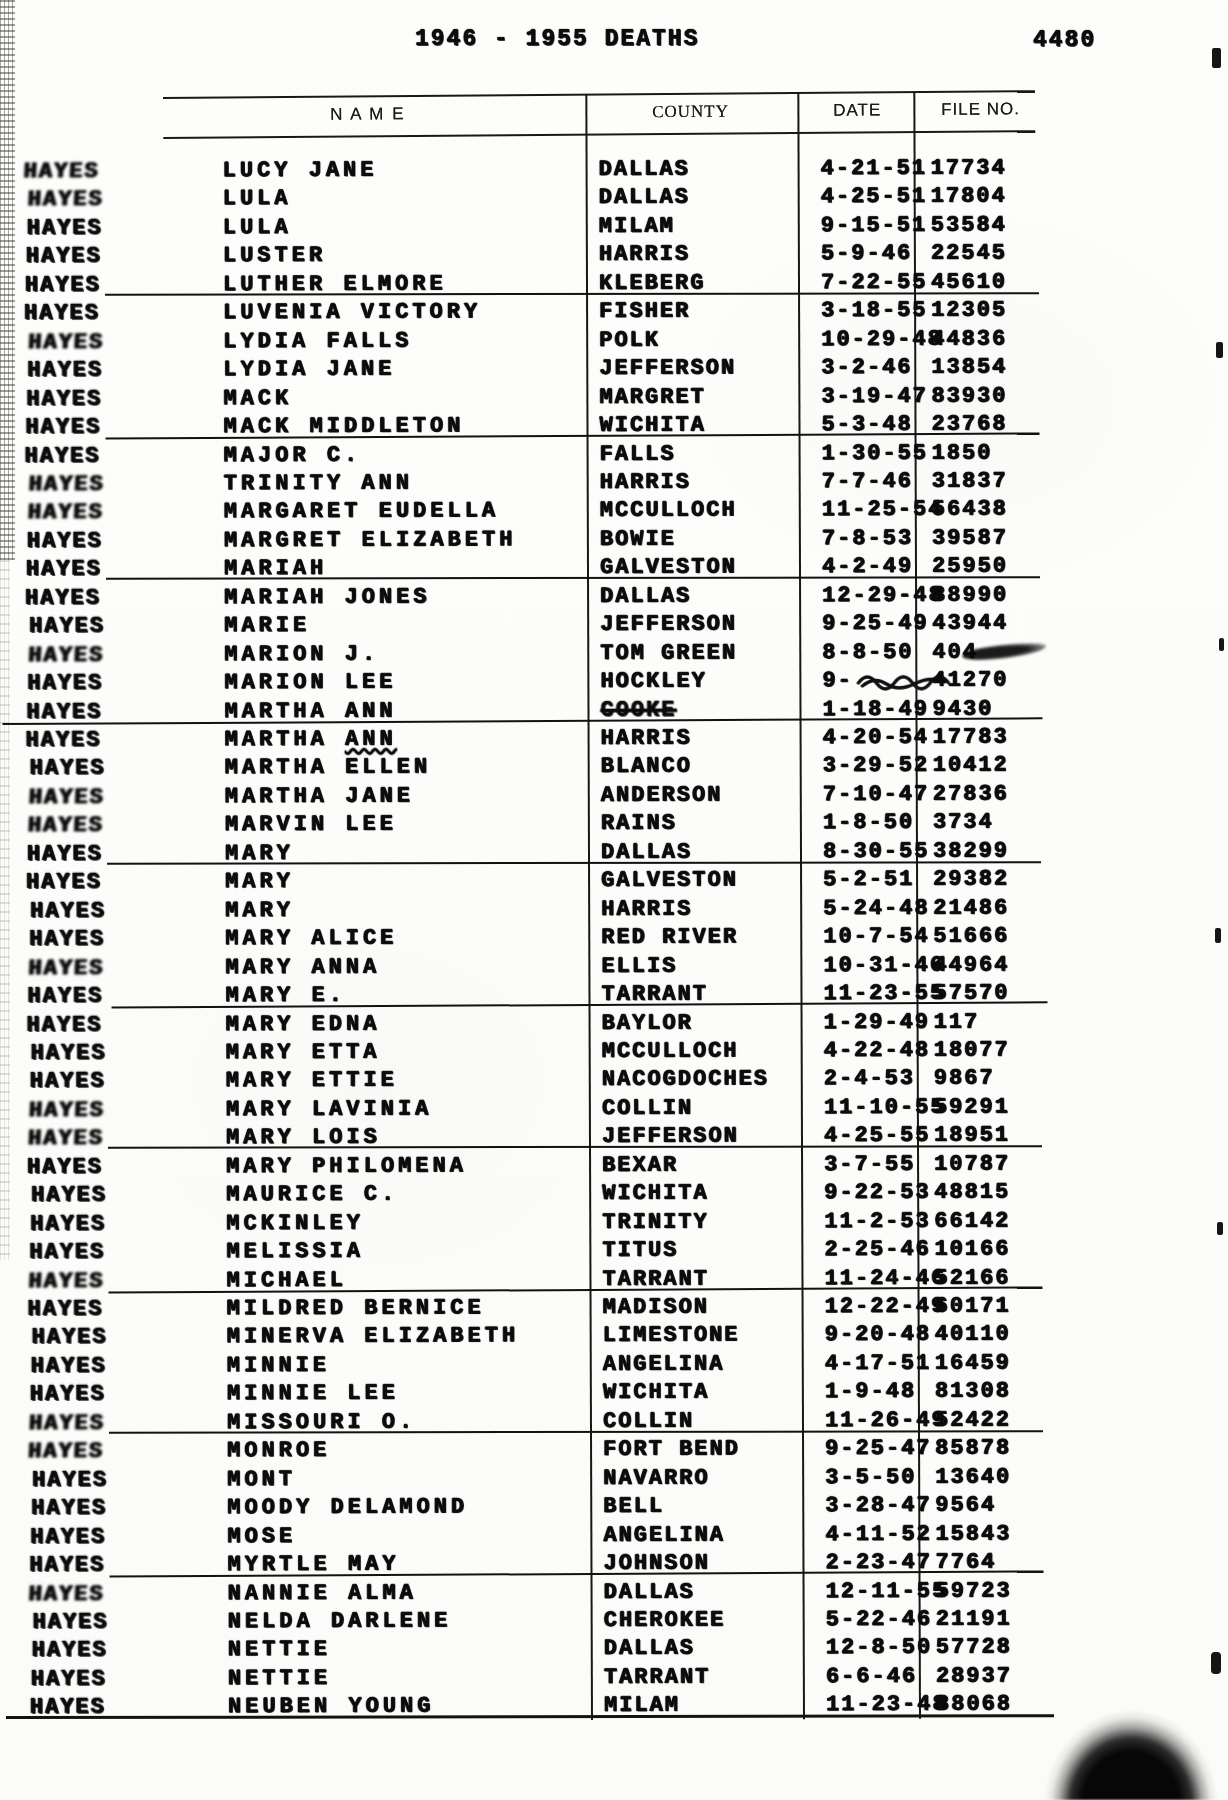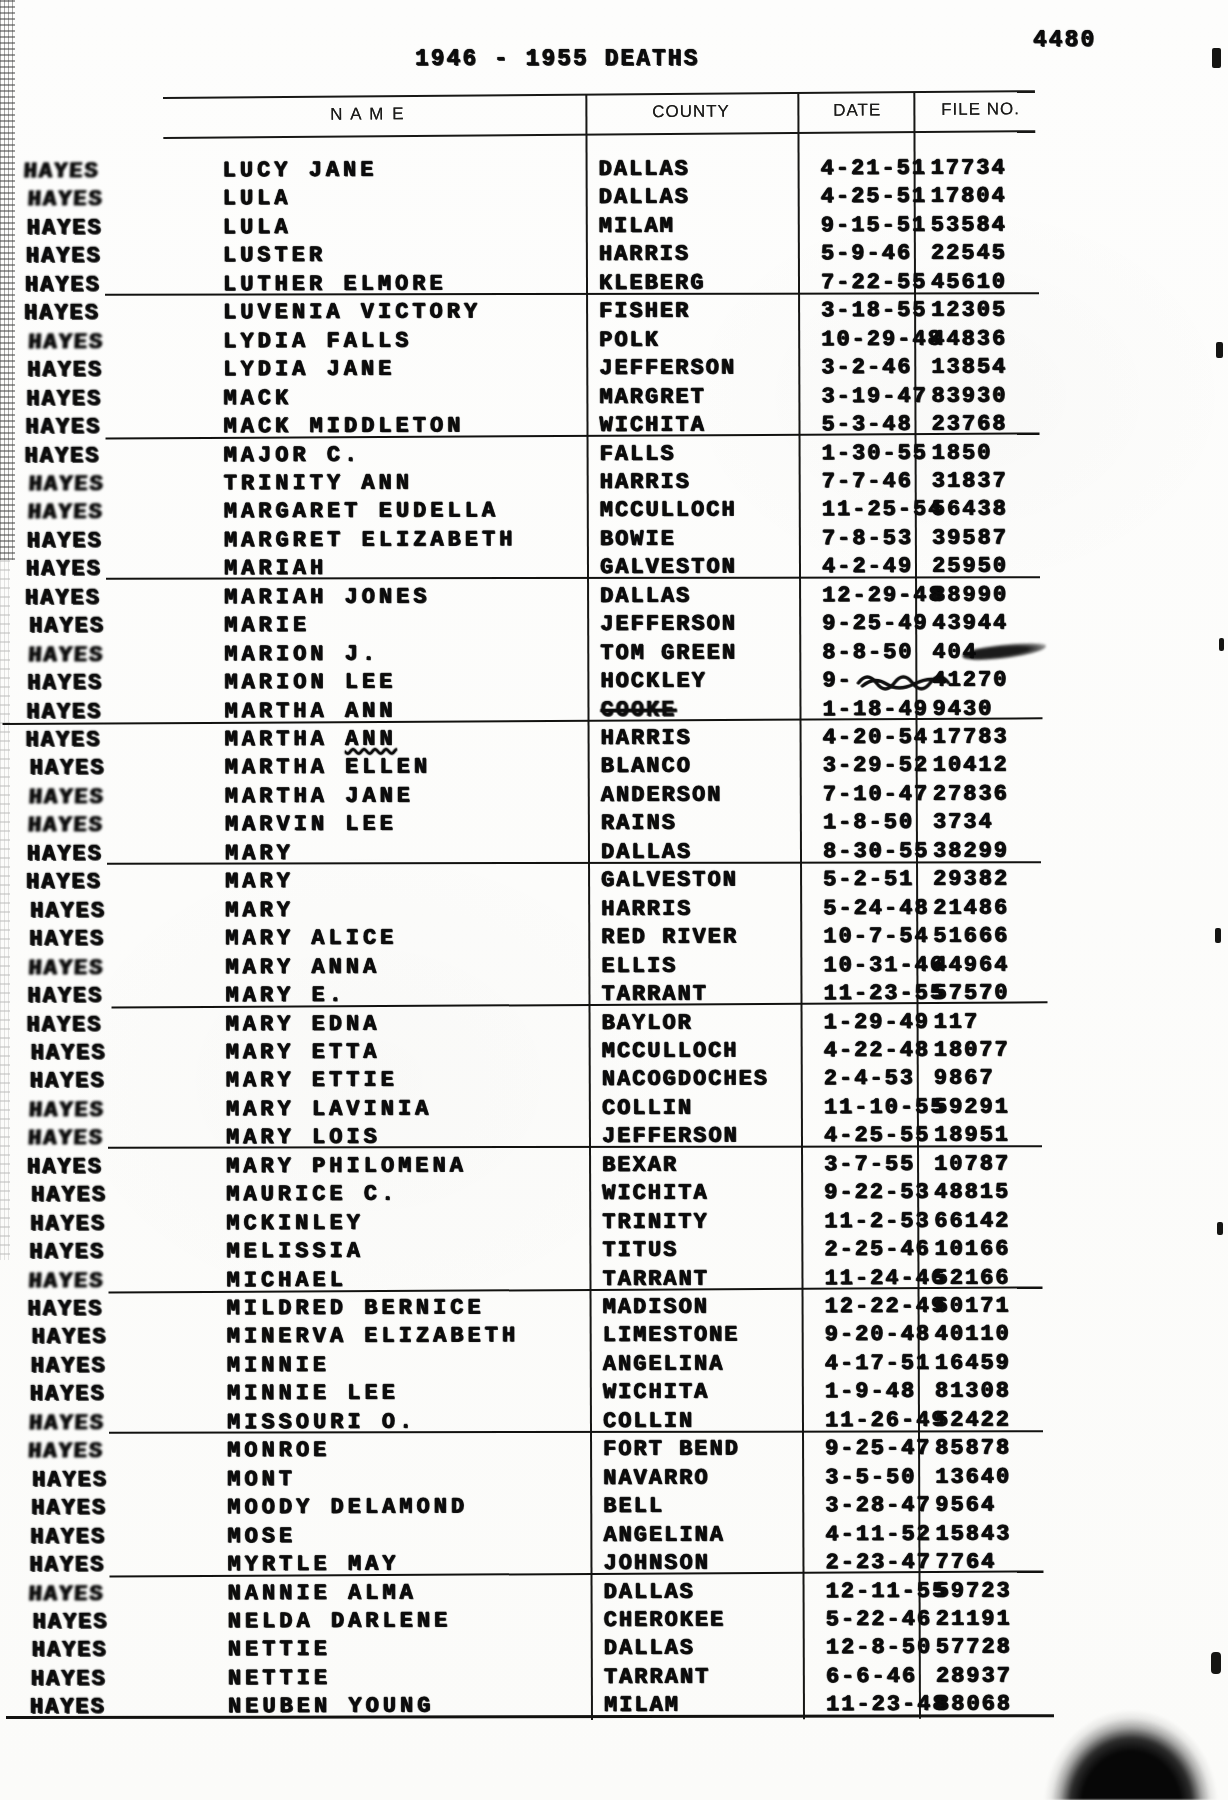--- a/index.html
+++ b/index.html
@@ -6,33 +6,33 @@
   .page{position:relative;width:1228px;height:1800px;margin:0 auto;overflow:hidden;
     background:
       radial-gradient(ellipse 420px 300px at 78% 22%, rgba(0,0,0,0.015), transparent 70%),
       radial-gradient(ellipse 500px 380px at 30% 60%, rgba(0,0,0,0.012), transparent 70%),
       linear-gradient(180deg,#fdfdfc,#fbfbf9);
     font-family:"Liberation Mono","DejaVu Sans Mono",monospace;}
   
   .tw{color:#0c0c0c;font-weight:700;
     text-shadow:0.8px 0.6px 0 rgba(10,10,10,.8),-0.6px 0.3px 0 rgba(10,10,10,.6),
                 0.3px -0.5px 0 rgba(10,10,10,.5),0 0 1.2px rgba(0,0,0,.95);}
-  .title{position:absolute;left:415px;top:26px;font-size:23px;letter-spacing:2px;white-space:pre;margin-top:20px;}
+  .title{position:absolute;left:415px;top:26px;font-size:23px;letter-spacing:2px;white-space:pre;}
   .pagenum{position:absolute;left:1033px;top:27px;font-size:23px;letter-spacing:2px;filter:blur(.3px);}
   
   .hdrwrap{position:absolute;left:0;top:0;width:1228px;height:160px;
     transform:rotate(-0.45deg);transform-origin:163px 100px;}
   .rule{position:absolute;background:#181816;height:2px;}
   .hrule1{left:163px;top:97px;width:872px;}
   .hrule2{left:163px;top:137px;width:872px;height:2px;}
   .collab{position:absolute;top:106px;font-family:"Liberation Sans","DejaVu Sans",sans-serif;
     font-size:17px;color:#1c1c1a;letter-spacing:1px;
     text-shadow:0 0 .6px rgba(0,0,0,.8);}
   .lab-name{left:330px;letter-spacing:2px;text-align:center;}
-  .lab-county{left:652px;}
+  .lab-county{left:652px;font-family:Liberation Serif, serif;}
   .lab-date{left:833px;}
   .lab-file{left:941px;}
   
   .bodywrap{position:absolute;left:0;top:0;width:1228px;height:1800px;
     transform:rotate(-0.2deg);transform-origin:0 0;}
   .vline{position:absolute;top:96px;width:2px;height:1626px;background:#171715;}
   .v1{left:585px;} .v2{left:797px;} .v3{left:913px;}
   .sep{position:absolute;background:#121210;height:2px;}
   .row{position:absolute;left:0;width:1228px;height:27px;font-size:22px;line-height:27px;white-space:pre;}
   .cell{position:absolute;top:0;}

